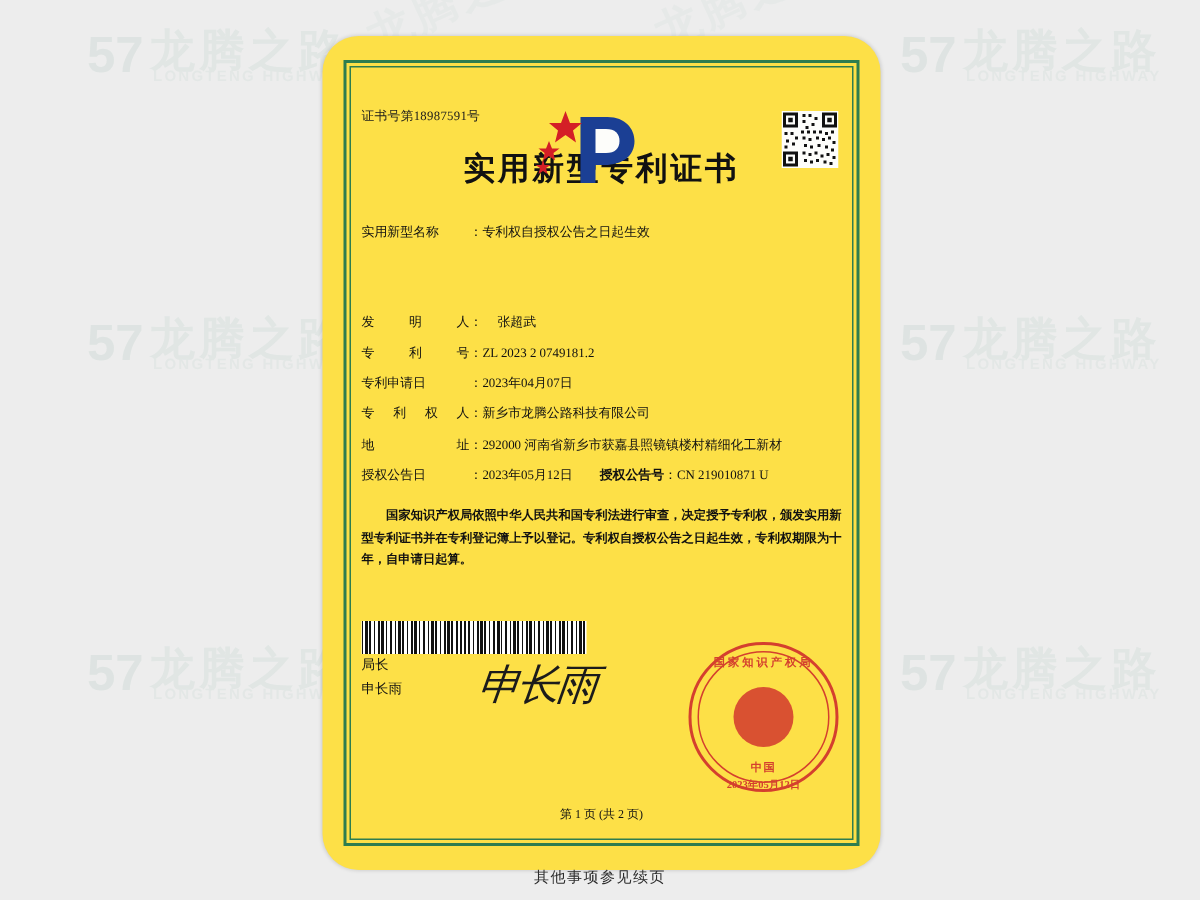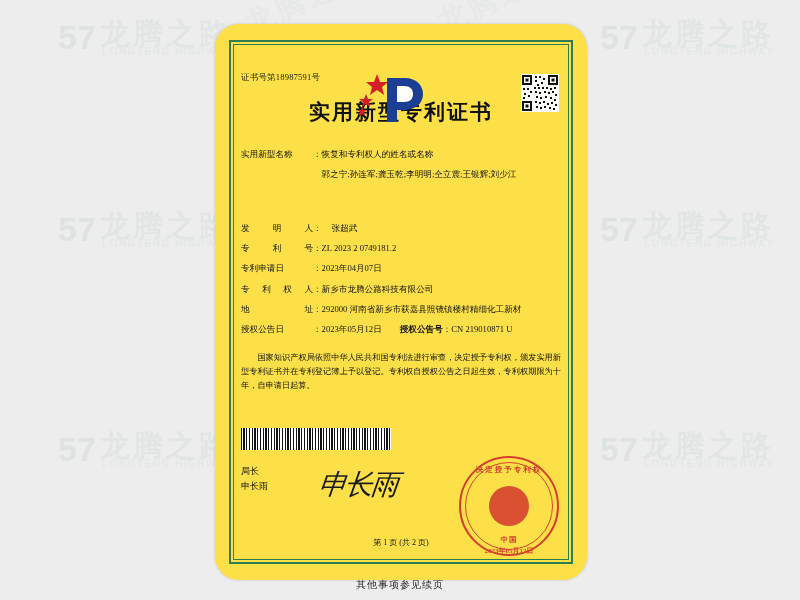--- a/index.html
+++ b/index.html
@@ -170,37 +170,37 @@
     font-weight: bold;
   }
 
   .para {
     margin-top: 14px;
     font-size: 8.2px;
     line-height: 1.75;
     text-indent: 2em;
     color: #111;
     text-align: justify;
+    font-weight: bold;
   }
   .para2 { margin-top: 8px; }
 
   .barcode {
     margin-top: 34px;
     height: 22px;
     width: 150px;
     background: repeating-linear-gradient(to right,
       #111 0px, #111 1px, #fff 1px, #fff 2px,
       #111 2px, #111 4px, #fff 4px, #fff 5px,
       #111 5px, #111 6px, #fff 6px, #fff 8px,
       #111 8px, #111 9px, #fff 9px, #fff 11px);
   }
 
   .sign-block {
     position: relative;
-    margin-top: 14px;
     height: 90px;
   }
   .sign-title {
     font-size: 9px;
     line-height: 1.7;
     color: #111;
   }
   .handwriting {
     position: absolute;
     left: 78px;
@@ -396,32 +396,31 @@
 
       <div class="cert-no">证书号第18987591号</div>
 
       <div class="title">实用新型专利证书</div>
 
       <div class="fields">
 
         <div class="frow">
           <span class="flabel tight">实用新型名称</span>
           <span class="fcolon">：</span>
-          <span class="fvalue">恢复和专利权人的姓名或名称</span>
+          <span class="fvalue">专利权自授权公告之日起生效</span>
         </div>
 
         <div class="frow">
           <span class="flabel">
             <span>发</span>
             <span>明</span>
             <span>人</span>
           </span>
           <span class="fcolon">：</span>
           <span class="fvalue">
-            <span>郭之宁;孙连军;龚玉乾;李明明;仝立震;王银辉;刘少江</span>
             <span class="cont">张超武</span>
           </span>
         </div>
 
         <div class="frow">
           <span class="flabel">
             <span>专</span>
             <span>利</span>
             <span>号</span>
           </span>
@@ -474,21 +473,21 @@
 
       <div class="barcode"></div>
 
       <div class="sign-block">
         <div class="sign-title">局长</div>
         <div class="sign-title">申长雨</div>
         <div class="handwriting">申长雨</div>
 
         <div class="seal">
           <div class="ring"></div>
-          <div class="seal-text-top">决定授予专利权</div>
+          <div class="seal-text-top">国家知识产权局</div>
           <div class="emblem"></div>
           <div class="seal-text-bottom">中国</div>
           <div class="seal-date">2023年05月12日</div>
         </div>
       </div>
 
       <div class="page-no">第 1 页 (共 2 页)</div>
     </div>
   </div>
 

